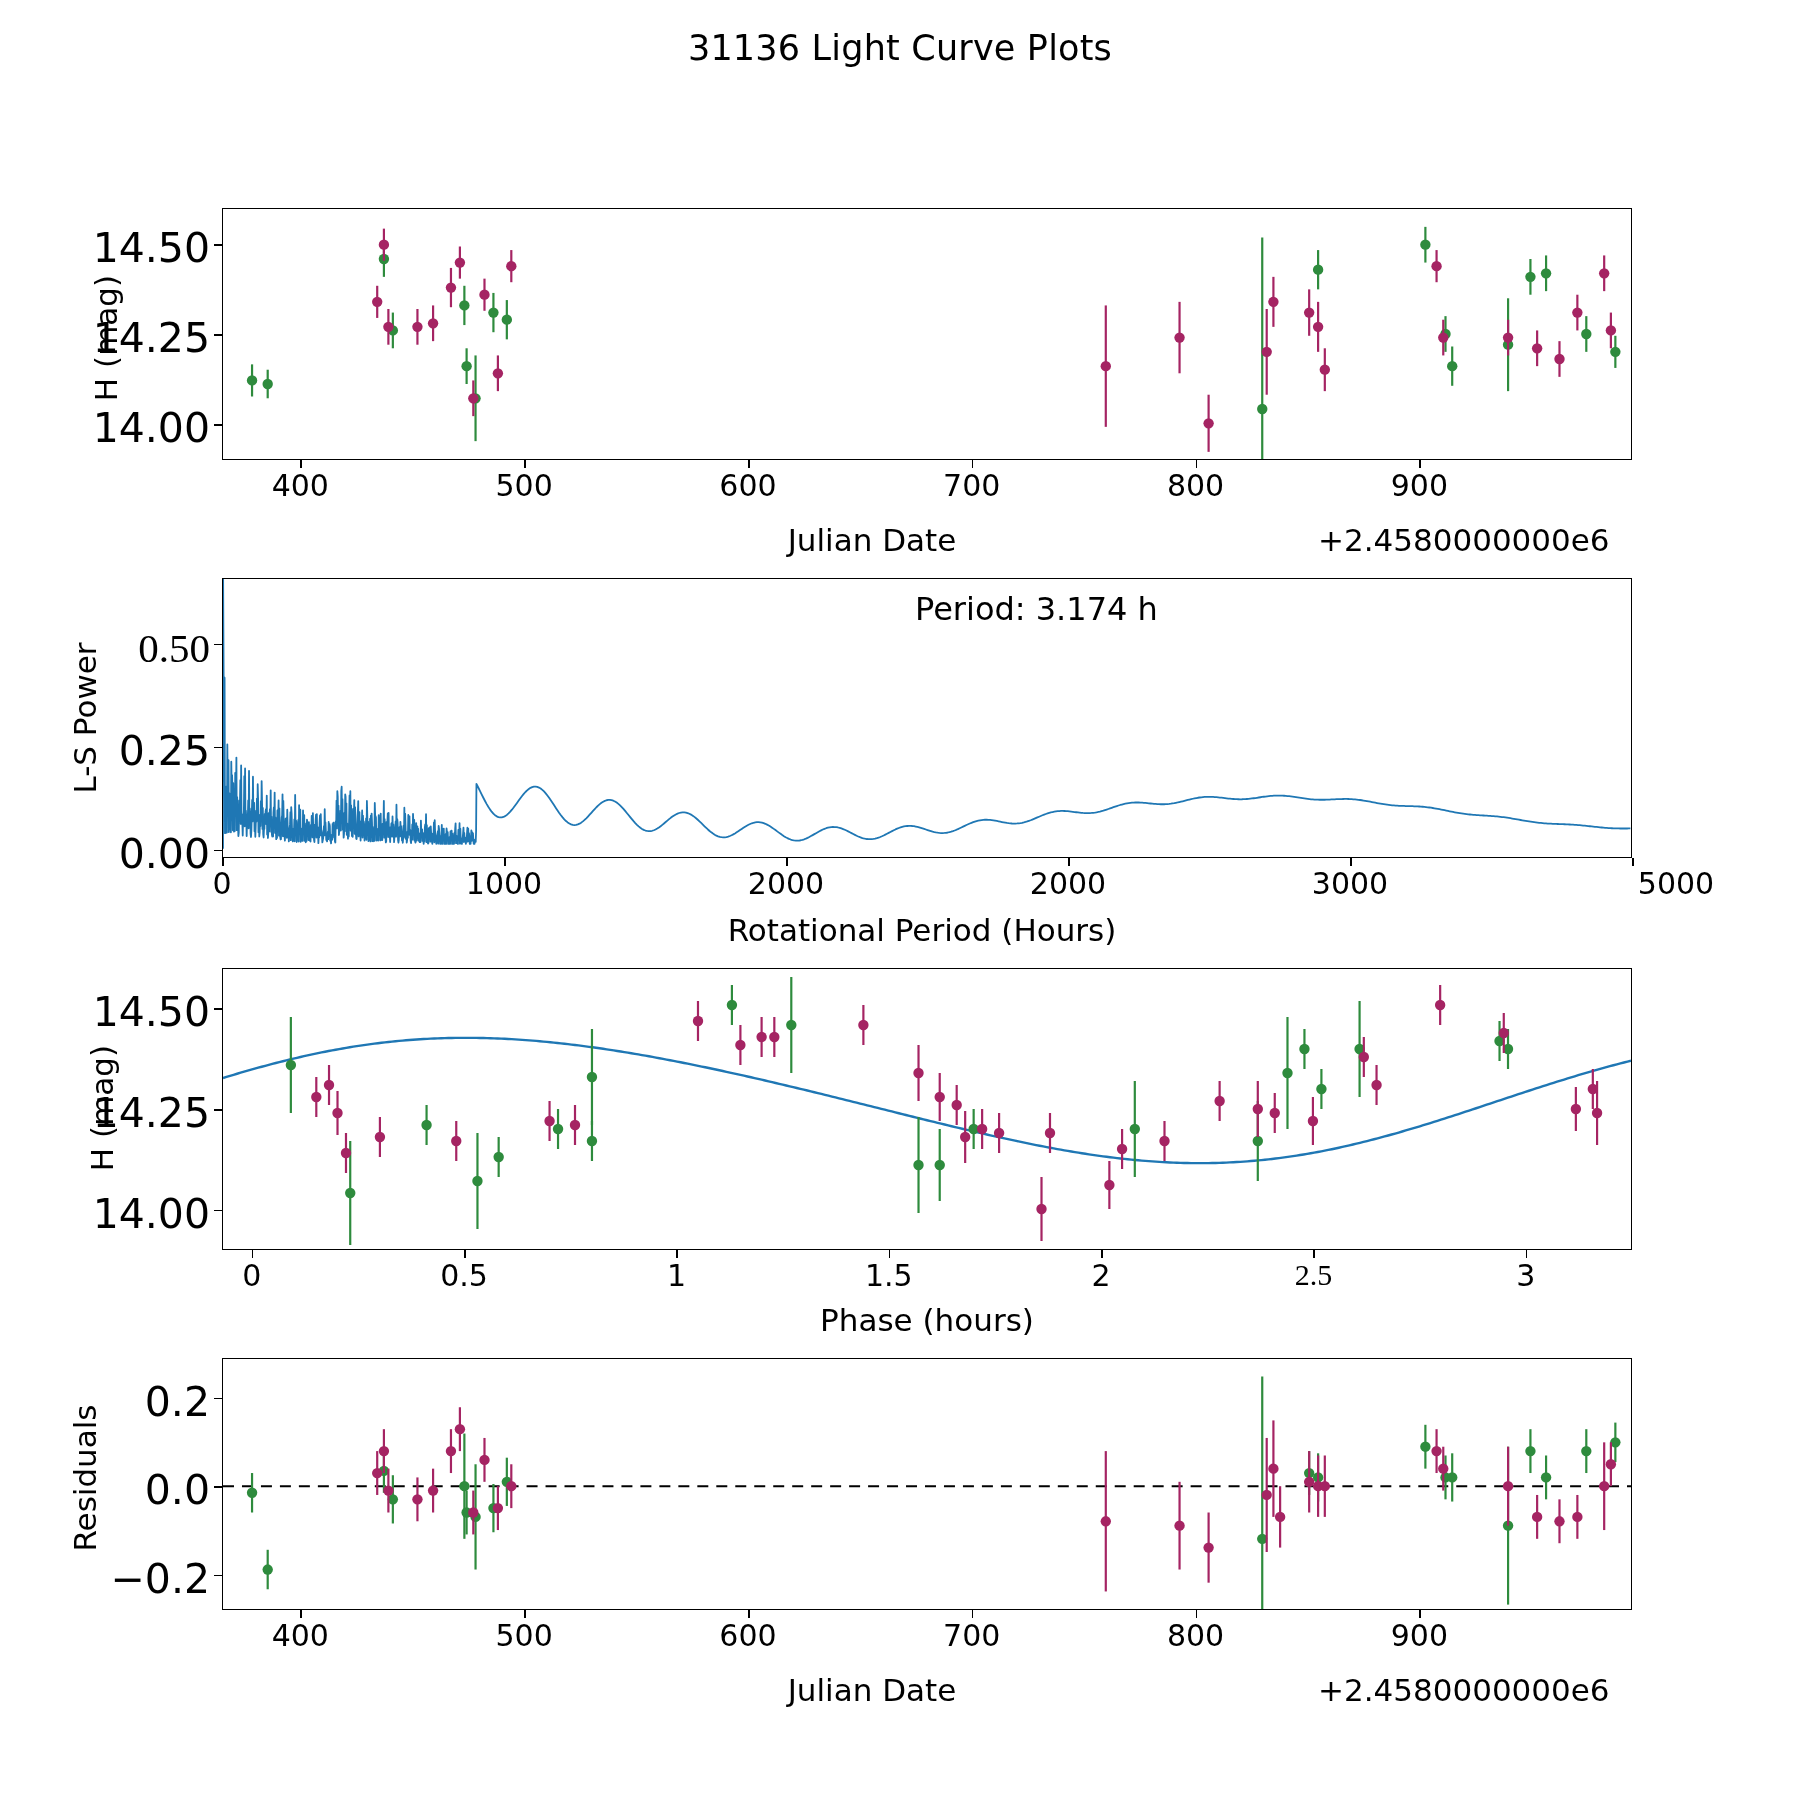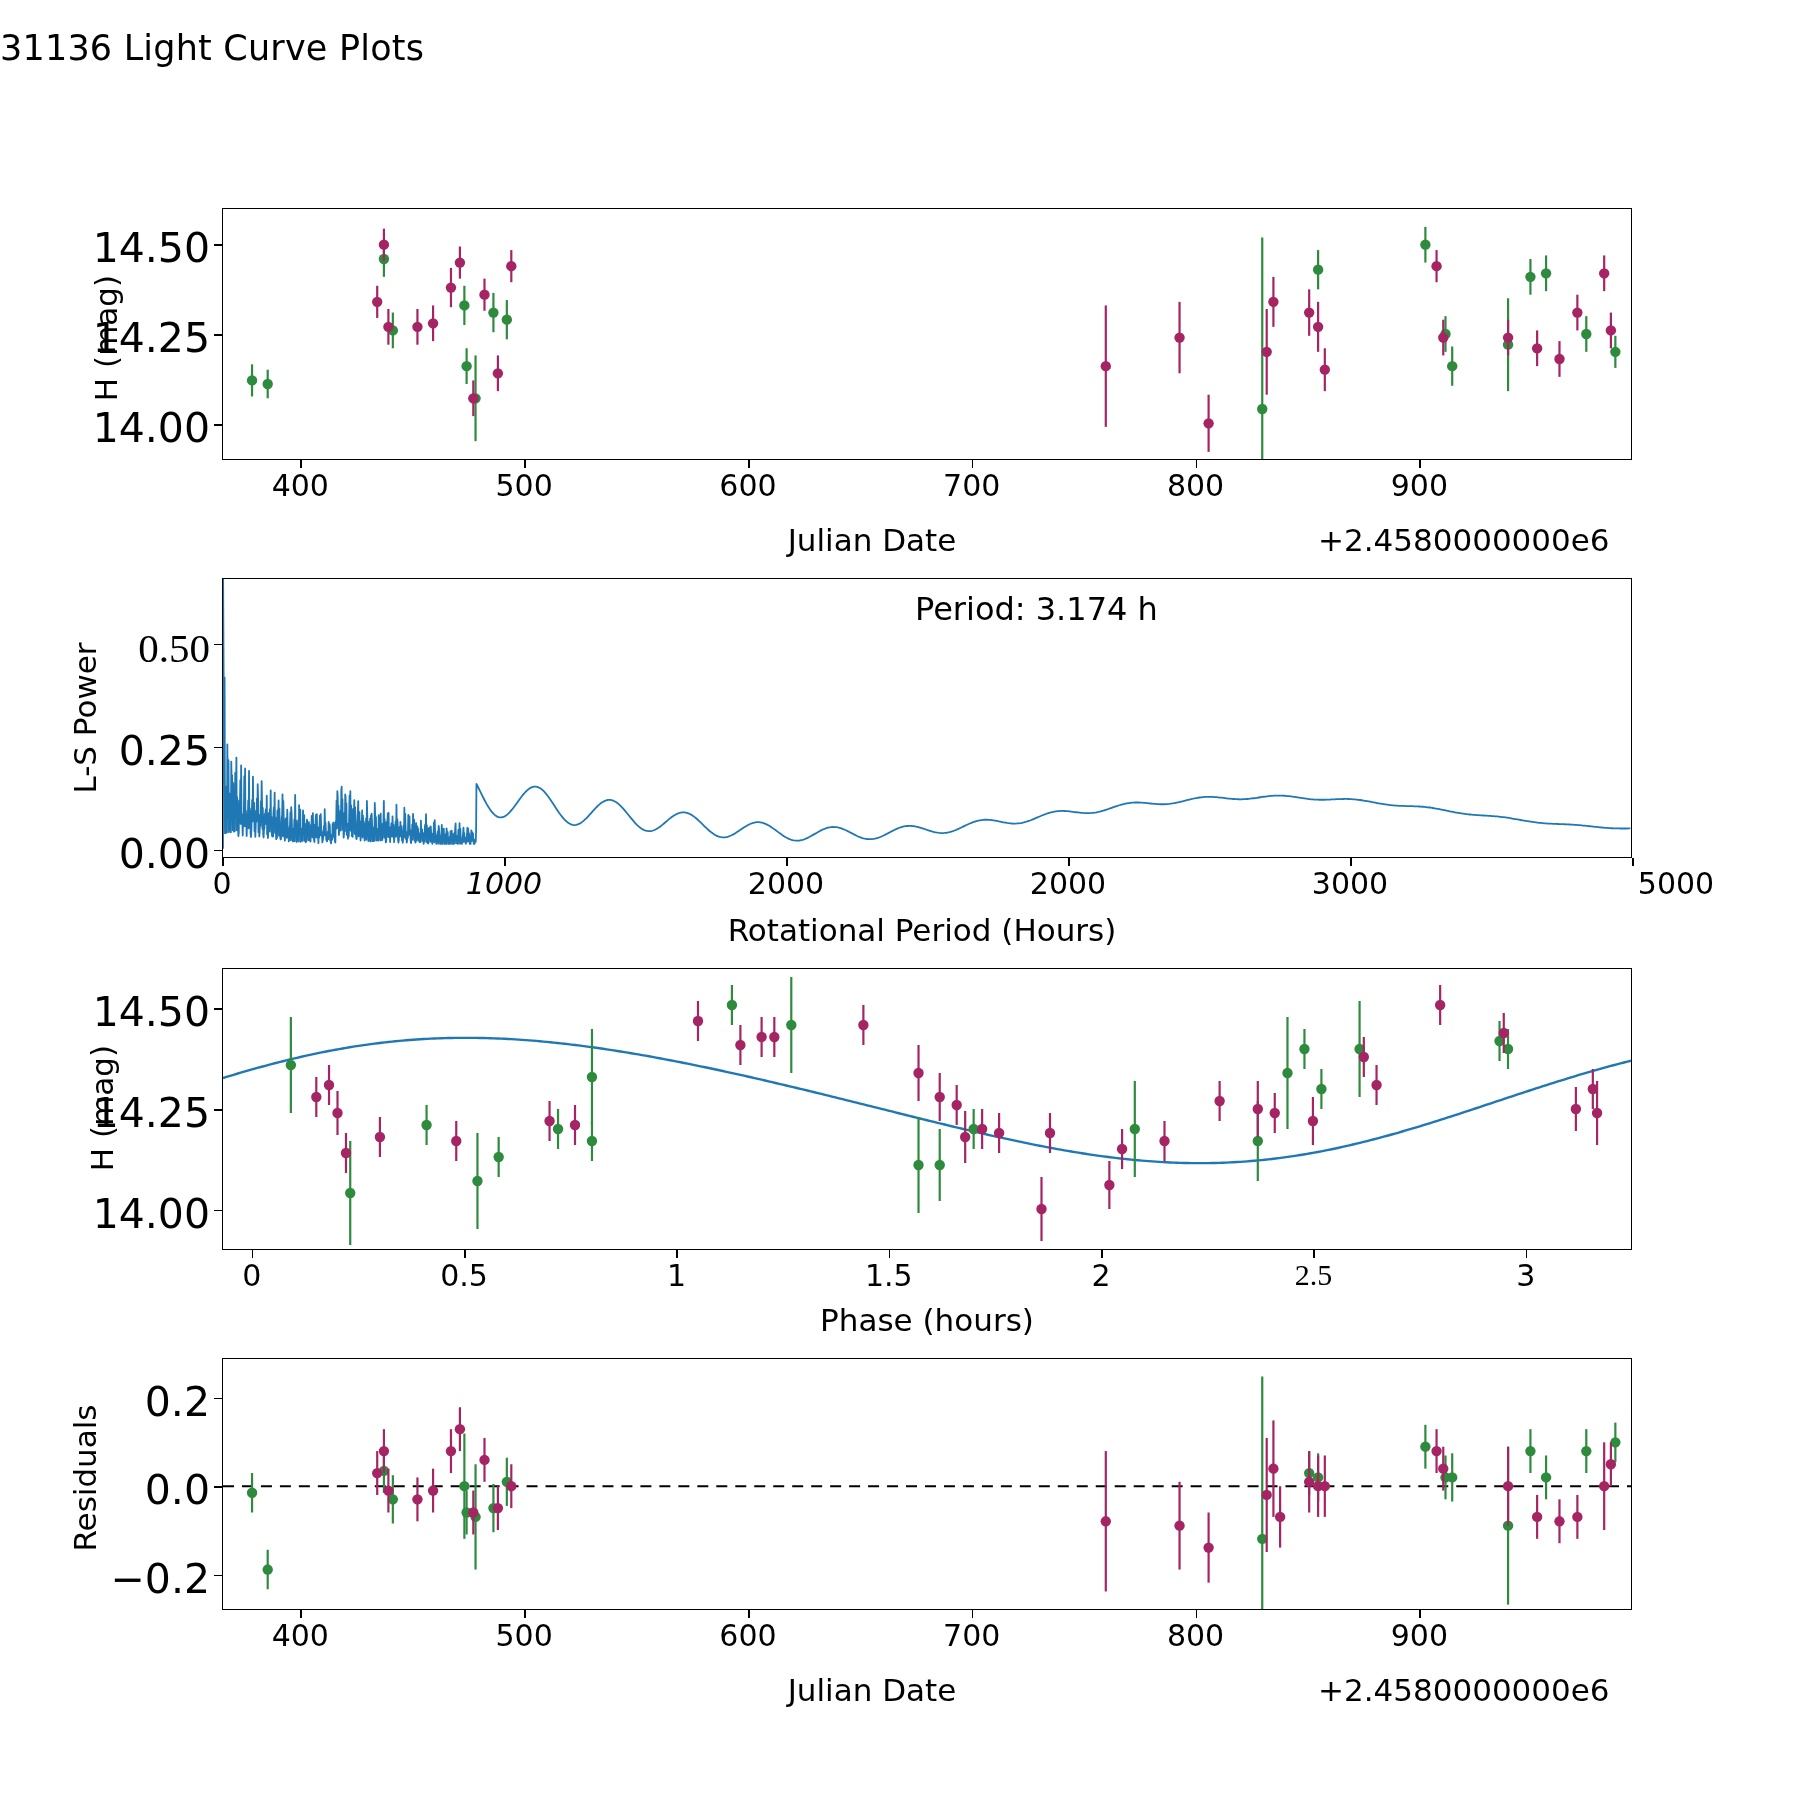--- a/index.html
+++ b/index.html
@@ -19,20 +19,21 @@
     position: absolute;
     left: 0; top: 0;
     width: 1800px;
     height: 1800px;
   }
   .fig-title {
     position: absolute;
     left: 0;
     top: 28px;
     width: 1800px;
+    text-align: center;
     font-size: 35px;
     letter-spacing: 0.2px;
   }
   .panel {
     position: absolute;
     box-sizing: border-box;
     border: 1.6px solid #000000;
     background: #ffffff;
     overflow: visible;
   }
@@ -220,21 +221,21 @@
           <path d="M0.00 271.76 L0.00 -24.71 L0.39 51.39 L0.79 127.48 L1.18 203.58 L1.58 99.43 L1.97 255.96 L2.37 233.48 L2.76 255.71 L3.16 240.00 L3.55 209.01 L3.95 255.40 L4.34 166.67 L4.74 207.25 L5.13 198.21 L5.53 182.54 L5.92 254.95 L6.32 215.76 L6.71 251.66 L7.11 251.99 L7.50 235.71 L7.90 255.15 L8.29 184.01 L8.69 209.79 L9.08 197.50 L9.48 212.29 L9.87 253.05 L10.26 205.63 L10.66 245.59 L11.05 254.54 L11.45 246.46 L11.84 253.84 L12.24 195.25 L12.63 229.32 L13.03 214.56 L13.42 179.91 L13.82 252.99 L14.21 219.81 L14.61 242.86 L15.00 246.46 L15.40 258.89 L15.79 255.39 L16.19 223.01 L16.58 230.09 L16.98 224.97 L17.37 202.70 L17.77 246.67 L18.16 187.73 L18.56 241.32 L18.95 236.74 L19.35 244.87 L19.74 258.42 L20.13 242.68 L20.53 240.80 L20.92 233.38 L21.32 198.65 L21.71 249.10 L22.11 190.82 L22.50 241.91 L22.90 233.23 L23.29 240.42 L23.69 258.86 L24.08 245.18 L24.48 249.34 L24.87 240.07 L25.27 223.10 L25.66 251.15 L26.06 193.20 L26.45 246.86 L26.85 231.01 L27.24 236.57 L27.64 256.70 L28.03 259.92 L28.43 253.35 L28.82 237.05 L29.22 222.46 L29.61 244.22 L30.00 199.10 L30.40 237.60 L30.79 235.94 L31.19 225.47 L31.58 254.08 L31.98 248.92 L32.37 259.62 L32.77 247.97 L33.16 233.38 L33.56 244.29 L33.95 221.12 L34.35 243.21 L34.74 206.73 L35.14 220.98 L35.53 254.97 L35.93 237.43 L36.32 259.36 L36.72 255.12 L37.11 238.32 L37.51 248.88 L37.90 223.84 L38.30 243.40 L38.69 203.51 L39.09 223.53 L39.48 251.72 L39.87 230.61 L40.27 256.90 L40.66 260.36 L41.06 251.39 L41.45 251.73 L41.85 236.46 L42.24 246.29 L42.64 233.99 L43.03 231.77 L43.43 246.98 L43.82 218.16 L44.22 257.28 L44.61 250.32 L45.01 260.89 L45.40 254.91 L45.80 235.78 L46.19 254.21 L46.59 238.60 L46.98 231.76 L47.38 242.00 L47.77 212.83 L48.17 254.64 L48.56 239.43 L48.96 257.72 L49.35 259.42 L49.74 246.22 L50.14 259.25 L50.53 235.27 L50.93 230.05 L51.32 241.88 L51.72 215.08 L52.11 255.80 L52.51 240.02 L52.90 251.19 L53.30 262.10 L53.69 251.41 L54.09 260.76 L54.48 233.16 L54.88 241.61 L55.27 241.41 L55.67 223.04 L56.06 258.55 L56.46 230.92 L56.85 249.86 L57.25 259.21 L57.64 262.36 L58.04 262.17 L58.43 247.88 L58.83 240.12 L59.22 238.15 L59.61 216.87 L60.01 259.17 L60.40 223.46 L60.80 240.85 L61.19 256.31 L61.59 257.82 L61.98 263.57 L62.38 252.97 L62.77 241.34 L63.17 248.73 L63.56 240.58 L63.96 260.65 L64.35 232.41 L64.75 249.82 L65.14 255.22 L65.54 254.75 L65.93 264.27 L66.33 254.61 L66.72 250.22 L67.12 246.90 L67.51 234.84 L67.91 263.05 L68.30 229.81 L68.70 235.94 L69.09 250.93 L69.48 251.18 L69.88 264.24 L70.27 263.91 L70.67 254.96 L71.06 255.09 L71.46 242.10 L71.85 264.21 L72.25 217.49 L72.64 247.49 L73.04 243.01 L73.43 244.43 L73.83 264.92 L74.22 259.88 L74.62 262.48 L75.01 254.96 L75.41 242.63 L75.80 264.46 L76.20 227.80 L76.59 248.47 L76.99 250.29 L77.38 232.36 L77.78 264.69 L78.17 256.28 L78.57 263.61 L78.96 260.87 L79.35 251.26 L79.75 263.85 L80.14 233.06 L80.54 246.13 L80.93 246.34 L81.33 237.83 L81.72 263.73 L82.12 246.27 L82.51 261.17 L82.91 265.23 L83.30 253.33 L83.70 263.80 L84.09 242.31 L84.49 245.34 L84.88 247.68 L85.28 246.37 L85.67 262.92 L86.07 244.92 L86.46 255.60 L86.86 259.97 L87.25 263.80 L87.65 264.36 L88.04 247.61 L88.44 256.14 L88.83 238.57 L89.22 241.65 L89.62 260.34 L90.01 235.77 L90.41 253.05 L90.80 255.65 L91.20 263.15 L91.59 264.90 L91.99 247.33 L92.38 257.55 L92.78 242.60 L93.17 237.33 L93.57 260.41 L93.96 236.80 L94.36 258.96 L94.75 249.94 L95.15 256.70 L95.54 266.07 L95.94 256.74 L96.33 260.33 L96.73 245.28 L97.12 238.21 L97.52 258.24 L97.91 236.78 L98.31 252.46 L98.70 254.12 L99.09 257.54 L99.49 265.23 L99.88 263.12 L100.28 261.17 L100.67 255.10 L101.07 248.81 L101.46 258.22 L101.86 231.83 L102.25 254.51 L102.65 245.19 L103.04 254.41 L103.44 262.90 L103.83 262.33 L104.23 264.34 L104.62 258.66 L105.02 254.56 L105.41 262.08 L105.81 244.66 L106.20 258.14 L106.60 246.57 L106.99 248.69 L107.39 263.61 L107.78 259.14 L108.18 266.37 L108.57 259.09 L108.96 257.62 L109.36 262.68 L109.75 246.65 L110.15 256.54 L110.54 245.31 L110.94 245.34 L111.33 260.30 L111.73 257.36 L112.12 264.57 L112.52 265.40 L112.91 244.23 L113.31 249.35 L113.70 223.14 L114.10 251.24 L114.49 213.69 L114.89 218.84 L115.28 242.46 L115.68 228.29 L116.07 257.87 L116.47 253.54 L116.86 253.78 L117.26 251.54 L117.65 233.34 L118.05 253.24 L118.44 213.42 L118.83 209.24 L119.23 244.94 L119.62 221.81 L120.02 252.53 L120.41 245.76 L120.81 260.57 L121.20 256.51 L121.60 235.48 L121.99 254.14 L122.39 216.95 L122.78 219.37 L123.18 245.47 L123.57 225.90 L123.97 257.65 L124.36 246.11 L124.76 251.50 L125.15 261.52 L125.55 248.42 L125.94 259.32 L126.34 238.77 L126.73 218.02 L127.13 236.81 L127.52 213.77 L127.92 253.52 L128.31 228.09 L128.70 245.97 L129.10 258.85 L129.49 253.93 L129.89 259.67 L130.28 231.55 L130.68 243.04 L131.07 237.36 L131.47 222.72 L131.86 256.63 L132.26 229.88 L132.65 238.56 L133.05 255.84 L133.44 261.57 L133.84 261.91 L134.23 248.65 L134.63 247.08 L135.02 235.95 L135.42 223.69 L135.81 259.26 L136.21 239.14 L136.60 234.74 L137.00 252.27 L137.39 251.56 L137.79 263.43 L138.18 247.98 L138.57 244.00 L138.97 247.38 L139.36 233.13 L139.76 260.46 L140.15 238.24 L140.55 248.89 L140.94 244.10 L141.34 246.97 L141.73 263.46 L142.13 258.47 L142.52 255.32 L142.92 252.91 L143.31 241.05 L143.71 262.67 L144.10 223.56 L144.50 237.68 L144.89 251.25 L145.29 244.34 L145.68 264.00 L146.08 262.22 L146.47 260.33 L146.87 256.28 L147.26 241.49 L147.66 264.27 L148.05 238.46 L148.44 241.97 L148.84 236.23 L149.23 245.85 L149.63 264.02 L150.02 252.96 L150.42 264.17 L150.81 260.02 L151.21 249.74 L151.60 263.79 L152.00 225.54 L152.39 238.67 L152.79 238.97 L153.18 240.53 L153.58 263.39 L153.97 251.52 L154.37 260.31 L154.76 263.17 L155.16 253.72 L155.55 263.46 L155.95 237.76 L156.34 247.56 L156.74 242.60 L157.13 243.26 L157.53 263.31 L157.92 236.23 L158.31 260.30 L158.71 262.82 L159.10 256.38 L159.50 262.98 L159.89 246.36 L160.29 254.81 L160.68 246.76 L161.08 223.45 L161.47 260.58 L161.87 241.85 L162.26 252.77 L162.66 259.46 L163.05 265.30 L163.45 264.13 L163.84 244.64 L164.24 253.23 L164.63 244.36 L165.03 236.00 L165.42 259.88 L165.82 235.46 L166.21 258.58 L166.61 253.73 L167.00 257.95 L167.40 264.94 L167.79 249.86 L168.18 257.53 L168.58 246.40 L168.97 245.73 L169.37 259.47 L169.76 239.21 L170.16 254.59 L170.55 247.09 L170.95 254.95 L171.34 265.12 L171.74 258.58 L172.13 257.81 L172.53 249.59 L172.92 244.14 L173.32 259.56 L173.71 227.39 L174.11 254.12 L174.50 241.80 L174.90 245.70 L175.29 263.00 L175.69 265.63 L176.08 262.65 L176.48 251.38 L176.87 249.63 L177.27 259.31 L177.66 244.53 L178.05 252.73 L178.45 248.94 L178.84 254.07 L179.24 263.35 L179.63 258.19 L180.03 265.64 L180.42 261.00 L180.82 248.48 L181.21 260.55 L181.61 230.36 L182.00 258.86 L182.40 236.34 L182.79 248.29 L183.19 261.93 L183.58 255.36 L183.98 265.54 L184.37 262.90 L184.77 254.58 L185.16 260.48 L185.56 237.66 L185.95 257.39 L186.35 240.30 L186.74 239.07 L187.14 257.83 L187.53 252.72 L187.92 263.65 L188.32 266.07 L188.71 260.67 L189.11 262.58 L189.50 247.19 L189.90 262.49 L190.29 236.52 L190.69 245.93 L191.08 256.02 L191.48 242.51 L191.87 263.54 L192.27 260.59 L192.66 265.54 L193.06 264.57 L193.45 245.80 L193.85 263.22 L194.24 253.71 L194.64 249.13 L195.03 257.89 L195.43 251.47 L195.82 263.60 L196.22 257.80 L196.61 264.11 L197.01 265.07 L197.40 255.86 L197.79 264.89 L198.19 243.28 L198.58 255.72 L198.98 255.66 L199.37 252.16 L199.77 263.84 L200.16 255.70 L200.56 263.07 L200.95 266.74 L201.35 262.07 L201.74 264.34 L202.14 250.17 L202.53 247.11 L202.93 257.01 L203.32 236.92 L203.72 265.04 L204.11 247.88 L204.51 258.97 L204.90 264.63 L205.30 266.47 L205.69 266.05 L206.09 250.89 L206.48 256.32 L206.88 255.91 L207.27 249.97 L207.66 264.51 L208.06 249.28 L208.45 256.42 L208.85 264.21 L209.24 264.36 L209.64 266.82 L210.03 256.50 L210.43 259.62 L210.82 260.00 L211.22 245.18 L211.61 265.25 L212.01 242.95 L212.40 254.60 L212.80 258.56 L213.19 262.00 L213.59 266.82 L213.98 264.38 L214.38 259.81 L214.77 257.09 L215.17 254.01 L215.56 266.56 L215.96 248.79 L216.35 251.78 L216.75 257.86 L217.14 259.04 L217.53 266.82 L217.93 266.82 L218.32 262.45 L218.72 259.93 L219.11 247.54 L219.51 266.82 L219.90 255.16 L220.30 252.03 L220.69 253.18 L221.09 251.37 L221.48 266.82 L221.88 265.28 L222.27 266.82 L222.67 264.11 L223.06 256.76 L223.46 266.82 L223.85 251.23 L224.25 254.59 L224.64 258.62 L225.04 254.95 L225.43 266.82 L225.83 260.34 L226.22 266.82 L226.62 265.54 L227.01 259.64 L227.40 266.82 L227.80 254.22 L228.19 254.16 L228.59 253.53 L228.98 253.53 L229.38 266.82 L229.77 256.37 L230.17 264.53 L230.56 266.82 L230.96 261.98 L231.35 266.82 L231.75 255.76 L232.14 259.16 L232.54 250.95 L232.93 246.05 L233.33 266.09 L233.72 258.44 L234.12 263.30 L234.51 265.87 L234.91 266.56 L235.30 266.82 L235.70 252.58 L236.09 258.47 L236.49 260.64 L236.88 245.91 L237.27 266.61 L237.67 251.50 L238.06 261.75 L238.46 262.03 L238.85 266.53 L239.25 266.82 L239.64 261.36 L240.04 260.65 L240.43 256.03 L240.83 250.45 L241.22 264.91 L241.62 255.80 L242.01 263.13 L242.41 260.19 L242.80 262.26 L243.20 266.82 L243.59 263.98 L243.99 264.68 L244.38 255.77 L244.78 250.42 L245.17 264.42 L245.57 251.40 L245.96 263.92 L246.36 256.05 L246.75 260.70 L247.14 266.82 L247.54 266.82 L247.93 266.81 L248.33 259.57 L248.72 253.09 L249.12 263.67 L249.51 255.03 L249.91 261.32 L250.30 255.85 L250.70 262.56 L251.09 266.82 L251.49 266.61 L251.88 266.82 L252.28 263.23 L252.67 262.18 L253.07 264.82 L253.46 253.58 L253.80 206.35 L255.49 209.73 L257.18 213.19 L258.88 216.65 L260.57 220.06 L262.26 223.36 L263.95 226.49 L265.64 229.40 L267.34 232.03 L269.03 234.34 L270.72 236.30 L272.41 237.88 L274.10 239.06 L275.80 239.83 L277.49 240.18 L279.18 240.12 L280.87 239.66 L282.56 238.82 L284.26 237.63 L285.95 236.13 L287.64 234.36 L289.33 232.36 L291.02 230.19 L292.72 227.88 L294.41 225.51 L296.10 223.13 L297.79 220.79 L299.48 218.54 L301.18 216.44 L302.87 214.53 L304.56 212.86 L306.25 211.46 L307.94 210.36 L309.64 209.59 L311.33 209.17 L313.02 209.11 L314.71 209.40 L316.40 210.06 L318.10 211.05 L319.79 212.37 L321.48 213.99 L323.17 215.88 L324.86 218.00 L326.56 220.31 L328.25 222.77 L329.94 225.33 L331.63 227.94 L333.32 230.56 L335.02 233.13 L336.71 235.61 L338.40 237.95 L340.09 240.12 L341.78 242.07 L343.48 243.76 L345.17 245.19 L346.86 246.31 L348.55 247.13 L350.24 247.62 L351.94 247.79 L353.63 247.63 L355.32 247.18 L357.01 246.42 L358.70 245.40 L360.40 244.14 L362.09 242.68 L363.78 241.04 L365.47 239.26 L367.16 237.40 L368.86 235.49 L370.55 233.57 L372.24 231.70 L373.93 229.90 L375.62 228.23 L377.32 226.71 L379.01 225.39 L380.70 224.29 L382.39 223.43 L384.08 222.84 L385.78 222.52 L387.47 222.49 L389.16 222.75 L390.85 223.29 L392.54 224.10 L394.24 225.17 L395.93 226.49 L397.62 228.01 L399.31 229.72 L401.00 231.58 L402.70 233.56 L404.39 235.63 L406.08 237.73 L407.77 239.84 L409.46 241.91 L411.16 243.91 L412.85 245.81 L414.54 247.56 L416.23 249.15 L417.92 250.54 L419.62 251.71 L421.31 252.65 L423.00 253.34 L424.69 253.78 L426.38 253.96 L428.08 253.89 L429.77 253.58 L431.46 253.04 L433.15 252.29 L434.84 251.35 L436.54 250.25 L438.23 249.01 L439.92 247.66 L441.61 246.25 L443.30 244.79 L445.00 243.33 L446.69 241.91 L448.38 240.54 L450.07 239.27 L451.76 238.13 L453.46 237.13 L455.15 236.31 L456.84 235.68 L458.53 235.25 L460.22 235.04 L461.92 235.06 L463.61 235.30 L465.30 235.76 L466.99 236.44 L468.68 237.31 L470.38 238.38 L472.07 239.60 L473.76 240.98 L475.45 242.47 L477.14 244.05 L478.84 245.69 L480.53 247.37 L482.22 249.04 L483.91 250.69 L485.60 252.27 L487.30 253.78 L488.99 255.16 L490.68 256.42 L492.37 257.51 L494.06 258.44 L495.76 259.18 L497.45 259.72 L499.14 260.06 L500.83 260.20 L502.52 260.14 L504.22 259.89 L505.91 259.46 L507.60 258.86 L509.29 258.11 L510.98 257.23 L512.68 256.24 L514.37 255.16 L516.06 254.03 L517.75 252.87 L519.44 251.71 L521.14 250.56 L522.83 249.47 L524.52 248.45 L526.21 247.53 L527.90 246.72 L529.60 246.04 L531.29 245.52 L532.98 245.16 L534.67 244.96 L536.36 244.94 L538.06 245.10 L539.75 245.43 L541.44 245.92 L543.13 246.57 L544.82 247.37 L546.52 248.30 L548.21 249.33 L549.90 250.46 L551.59 251.66 L553.28 252.90 L554.98 254.17 L556.67 255.43 L558.36 256.67 L560.05 257.86 L561.74 258.99 L563.44 260.02 L565.13 260.94 L566.82 261.74 L568.51 262.40 L570.20 262.92 L571.90 263.28 L573.59 263.48 L575.28 263.52 L576.97 263.40 L578.66 263.13 L580.36 262.71 L582.05 262.16 L583.74 261.49 L585.43 260.72 L587.12 259.87 L588.82 258.94 L590.51 257.97 L592.20 256.98 L593.89 255.98 L595.58 255.00 L597.28 254.05 L598.97 253.17 L600.66 252.35 L602.35 251.63 L604.04 251.02 L605.74 250.52 L607.43 250.14 L609.12 249.90 L610.81 249.79 L612.50 249.82 L614.20 249.99 L615.89 250.28 L617.58 250.70 L619.27 251.23 L620.96 251.86 L622.66 252.58 L624.35 253.37 L626.04 254.21 L627.73 255.08 L629.42 255.98 L631.12 256.87 L632.81 257.74 L634.50 258.57 L636.19 259.34 L637.88 260.05 L639.58 260.66 L641.27 261.18 L642.96 261.59 L644.65 261.88 L646.34 262.05 L648.04 262.10 L649.73 262.01 L651.42 261.81 L653.11 261.48 L654.80 261.04 L656.50 260.49 L658.19 259.85 L659.88 259.12 L661.57 258.33 L663.26 257.49 L664.96 256.61 L666.65 255.71 L668.34 254.81 L670.03 253.92 L671.72 253.06 L673.42 252.24 L675.11 251.48 L676.80 250.80 L678.49 250.19 L680.18 249.68 L681.88 249.27 L683.57 248.96 L685.26 248.76 L686.95 248.67 L688.64 248.68 L690.34 248.79 L692.03 249.00 L693.72 249.30 L695.41 249.67 L697.10 250.12 L698.80 250.62 L700.49 251.16 L702.18 251.73 L703.87 252.31 L705.56 252.89 L707.26 253.45 L708.95 253.98 L710.64 254.47 L712.33 254.90 L714.02 255.27 L715.72 255.55 L717.41 255.75 L719.10 255.86 L720.79 255.87 L722.48 255.79 L724.18 255.60 L725.87 255.32 L727.56 254.94 L729.25 254.47 L730.94 253.92 L732.64 253.30 L734.33 252.61 L736.02 251.87 L737.71 251.09 L739.40 250.28 L741.10 249.46 L742.79 248.63 L744.48 247.82 L746.17 247.03 L747.86 246.27 L749.56 245.56 L751.25 244.91 L752.94 244.33 L754.63 243.81 L756.32 243.38 L758.02 243.03 L759.71 242.76 L761.40 242.58 L763.09 242.48 L764.78 242.47 L766.48 242.52 L768.17 242.65 L769.86 242.85 L771.55 243.09 L773.24 243.38 L774.94 243.70 L776.63 244.05 L778.32 244.40 L780.01 244.76 L781.70 245.10 L783.40 245.42 L785.09 245.71 L786.78 245.95 L788.47 246.14 L790.16 246.26 L791.86 246.33 L793.55 246.32 L795.24 246.23 L796.93 246.07 L798.62 245.83 L800.32 245.52 L802.01 245.13 L803.70 244.67 L805.39 244.15 L807.08 243.57 L808.78 242.95 L810.47 242.28 L812.16 241.58 L813.85 240.86 L815.54 240.13 L817.24 239.41 L818.93 238.69 L820.62 237.99 L822.31 237.32 L824.00 236.69 L825.70 236.10 L827.39 235.57 L829.08 235.10 L830.77 234.68 L832.46 234.34 L834.16 234.06 L835.85 233.85 L837.54 233.71 L839.23 233.64 L840.92 233.62 L842.62 233.66 L844.31 233.75 L846.00 233.88 L847.69 234.05 L849.38 234.25 L851.08 234.47 L852.77 234.69 L854.46 234.92 L856.15 235.13 L857.84 235.33 L859.54 235.51 L861.23 235.65 L862.92 235.75 L864.61 235.80 L866.30 235.81 L868.00 235.75 L869.69 235.64 L871.38 235.47 L873.07 235.25 L874.76 234.96 L876.46 234.62 L878.15 234.22 L879.84 233.77 L881.53 233.29 L883.22 232.76 L884.92 232.21 L886.61 231.63 L888.30 231.04 L889.99 230.44 L891.68 229.84 L893.38 229.25 L895.07 228.68 L896.76 228.13 L898.45 227.61 L900.14 227.14 L901.84 226.70 L903.53 226.32 L905.22 225.98 L906.91 225.70 L908.60 225.47 L910.30 225.29 L911.99 225.18 L913.68 225.11 L915.37 225.09 L917.06 225.12 L918.76 225.19 L920.45 225.29 L922.14 225.42 L923.83 225.58 L925.52 225.75 L927.22 225.93 L928.91 226.12 L930.60 226.29 L932.29 226.46 L933.98 226.60 L935.68 226.72 L937.37 226.81 L939.06 226.87 L940.75 226.88 L942.44 226.86 L944.14 226.79 L945.83 226.67 L947.52 226.51 L949.21 226.31 L950.90 226.06 L952.60 225.77 L954.29 225.44 L955.98 225.09 L957.67 224.70 L959.36 224.29 L961.06 223.87 L962.75 223.43 L964.44 223.00 L966.13 222.56 L967.82 222.13 L969.52 221.72 L971.21 221.33 L972.90 220.96 L974.59 220.63 L976.28 220.33 L977.98 220.07 L979.67 219.85 L981.36 219.67 L983.05 219.54 L984.74 219.45 L986.44 219.41 L988.13 219.41 L989.82 219.45 L991.51 219.53 L993.20 219.63 L994.90 219.77 L996.59 219.94 L998.28 220.12 L999.97 220.31 L1001.66 220.51 L1003.36 220.72 L1005.05 220.92 L1006.74 221.12 L1008.43 221.30 L1010.12 221.46 L1011.82 221.59 L1013.51 221.71 L1015.20 221.79 L1016.89 221.84 L1018.58 221.86 L1020.28 221.84 L1021.97 221.78 L1023.66 221.70 L1025.35 221.58 L1027.04 221.43 L1028.74 221.25 L1030.43 221.05 L1032.12 220.83 L1033.81 220.59 L1035.50 220.34 L1037.20 220.08 L1038.89 219.82 L1040.58 219.56 L1042.27 219.31 L1043.96 219.08 L1045.66 218.86 L1047.35 218.66 L1049.04 218.49 L1050.73 218.35 L1052.42 218.24 L1054.12 218.16 L1055.81 218.11 L1057.50 218.11 L1059.19 218.14 L1060.88 218.20 L1062.58 218.30 L1064.27 218.43 L1065.96 218.59 L1067.65 218.78 L1069.34 218.99 L1071.04 219.22 L1072.73 219.46 L1074.42 219.72 L1076.11 219.98 L1077.80 220.25 L1079.50 220.52 L1081.19 220.78 L1082.88 221.02 L1084.57 221.26 L1086.26 221.48 L1087.96 221.67 L1089.65 221.85 L1091.34 222.00 L1093.03 222.12 L1094.72 222.22 L1096.42 222.29 L1098.11 222.33 L1099.80 222.35 L1101.49 222.35 L1103.18 222.32 L1104.88 222.28 L1106.57 222.22 L1108.26 222.15 L1109.95 222.06 L1111.64 221.98 L1113.34 221.89 L1115.03 221.81 L1116.72 221.73 L1118.41 221.66 L1120.10 221.61 L1121.80 221.57 L1123.49 221.56 L1125.18 221.56 L1126.87 221.60 L1128.56 221.66 L1130.26 221.74 L1131.95 221.86 L1133.64 222.00 L1135.33 222.17 L1137.02 222.37 L1138.72 222.59 L1140.41 222.84 L1142.10 223.11 L1143.79 223.40 L1145.48 223.70 L1147.18 224.01 L1148.87 224.34 L1150.56 224.66 L1152.25 225.00 L1153.94 225.32 L1155.64 225.65 L1157.33 225.96 L1159.02 226.27 L1160.71 226.56 L1162.40 226.83 L1164.10 227.09 L1165.79 227.32 L1167.48 227.54 L1169.17 227.73 L1170.86 227.91 L1172.56 228.06 L1174.25 228.19 L1175.94 228.31 L1177.63 228.40 L1179.32 228.48 L1181.02 228.55 L1182.71 228.61 L1184.40 228.66 L1186.09 228.70 L1187.78 228.75 L1189.48 228.80 L1191.17 228.85 L1192.86 228.91 L1194.55 228.97 L1196.24 229.06 L1197.94 229.15 L1199.63 229.27 L1201.32 229.40 L1203.01 229.56 L1204.70 229.73 L1206.40 229.93 L1208.09 230.14 L1209.78 230.38 L1211.47 230.64 L1213.16 230.92 L1214.86 231.21 L1216.55 231.52 L1218.24 231.85 L1219.93 232.18 L1221.62 232.53 L1223.32 232.88 L1225.01 233.23 L1226.70 233.59 L1228.39 233.94 L1230.08 234.28 L1231.78 234.62 L1233.47 234.95 L1235.16 235.26 L1236.85 235.56 L1238.54 235.85 L1240.24 236.12 L1241.93 236.37 L1243.62 236.60 L1245.31 236.82 L1247.00 237.02 L1248.70 237.20 L1250.39 237.36 L1252.08 237.51 L1253.77 237.65 L1255.46 237.77 L1257.16 237.88 L1258.85 237.99 L1260.54 238.09 L1262.23 238.19 L1263.92 238.29 L1265.62 238.40 L1267.31 238.50 L1269.00 238.62 L1270.69 238.74 L1272.38 238.87 L1274.08 239.01 L1275.77 239.17 L1277.46 239.34 L1279.15 239.53 L1280.84 239.73 L1282.54 239.95 L1284.23 240.18 L1285.92 240.42 L1287.61 240.68 L1289.30 240.95 L1291.00 241.23 L1292.69 241.52 L1294.38 241.82 L1296.07 242.12 L1297.76 242.43 L1299.46 242.73 L1301.15 243.04 L1302.84 243.34 L1304.53 243.63 L1306.22 243.91 L1307.92 244.19 L1309.61 244.45 L1311.30 244.71 L1312.99 244.94 L1314.68 245.17 L1316.38 245.37 L1318.07 245.56 L1319.76 245.74 L1321.45 245.90 L1323.14 246.04 L1324.84 246.17 L1326.53 246.28 L1328.22 246.38 L1329.91 246.48 L1331.60 246.56 L1333.30 246.63 L1334.99 246.70 L1336.68 246.77 L1338.37 246.83 L1340.06 246.89 L1341.76 246.96 L1343.45 247.02 L1345.14 247.10 L1346.83 247.18 L1348.52 247.26 L1350.22 247.36 L1351.91 247.46 L1353.60 247.58 L1355.29 247.70 L1356.98 247.84 L1358.68 247.98 L1360.37 248.14 L1362.06 248.30 L1363.75 248.47 L1365.44 248.65 L1367.14 248.83 L1368.83 249.02 L1370.52 249.21 L1372.21 249.39 L1373.90 249.58 L1375.60 249.77 L1377.29 249.94 L1378.98 250.12 L1380.67 250.28 L1382.36 250.44 L1384.06 250.58 L1385.75 250.72 L1387.44 250.84 L1389.13 250.95 L1390.82 251.04 L1392.52 251.12 L1394.21 251.19 L1395.90 251.24 L1397.59 251.27 L1399.28 251.30 L1400.98 251.31 L1402.67 251.31 L1404.36 251.31 L1406.05 251.29 L1407.74 251.27 L1409.44 251.24 " fill="none" stroke="#1f77b4" stroke-width="1.8" stroke-linejoin="round"></path>
         </svg>
     </div>
   </div>
   <div class="annot" style="left:915px; top:590px;">Period: 3.174 h</div>
   <div class="ylabel" style="left:-45px; top:700px; width:260px; text-align:center; transform:rotate(-90deg);">L-S Power</div>
   <div class="xlabel" style="left:672px; top:912px; width:500px;">Rotational Period (Hours)</div>
   <div id="ticks2">
       <div class="tick-x" style="left: 152px; top: 866px; width: 140px;">0</div>
       <div style="position: absolute; width: 1.6px; height: 8px; background: rgb(0, 0, 0); left: 222px; top: 858px;"></div>
-      <div class="tick-x" style="left: 434px; top: 866px; width: 140px; font-style: italic;">1000</div>
+      <div class="tick-x" style="left: 434px; top: 866px; width: 140px;">1000</div>
       <div style="position: absolute; width: 1.6px; height: 8px; background: rgb(0, 0, 0); left: 504px; top: 858px;"></div>
       <div class="tick-x" style="left: 716px; top: 866px; width: 140px;">2000</div>
       <div style="position: absolute; width: 1.6px; height: 8px; background: rgb(0, 0, 0); left: 786px; top: 858px;"></div>
       <div class="tick-x" style="left: 998px; top: 866px; width: 140px;">2000</div>
       <div style="position: absolute; width: 1.6px; height: 8px; background: rgb(0, 0, 0); left: 1068px; top: 858px;"></div>
       <div class="tick-x" style="left: 1280px; top: 866px; width: 140px;">3000</div>
       <div style="position: absolute; width: 1.6px; height: 8px; background: rgb(0, 0, 0); left: 1350px; top: 858px;"></div>
       <div class="tick-x" style="left: 1606px; top: 866px; width: 140px;">5000</div>
       <div style="position: absolute; width: 1.6px; height: 8px; background: rgb(0, 0, 0); left: 1632px; top: 858px;"></div>
       <div class="tick-y" style="left: 52px; top: 829.765px; width: 158px;">0.00</div>

